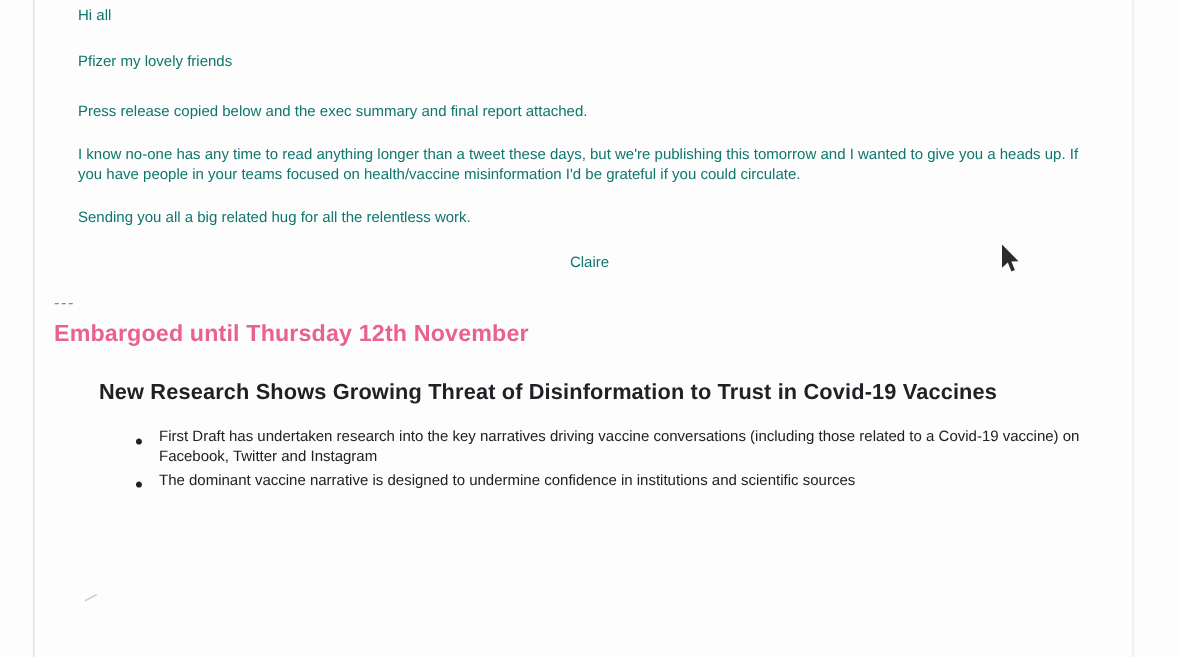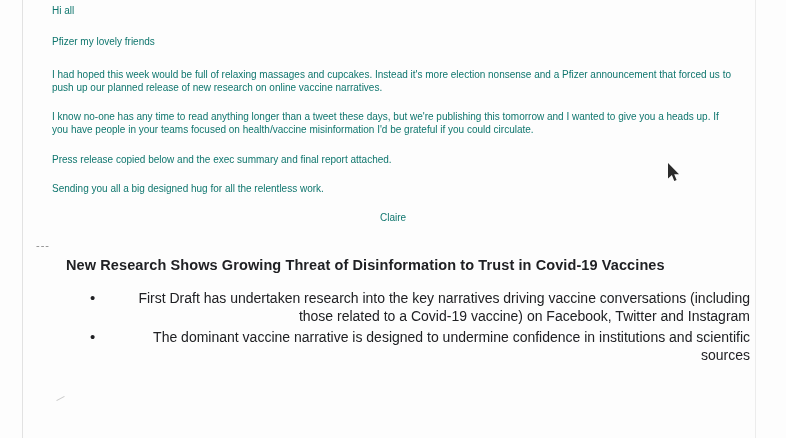--- a/index.html
+++ b/index.html
@@ -76,26 +76,25 @@
     margin: 0 0 16px 30px;
     letter-spacing: 0.1px;
   }
   ul.bullets {
     margin: 0;
     padding-left: 70px;
     list-style: none;
   }
   ul.bullets li {
     position: relative;
-    font-size: 14px;
+    font-size: 10px;
     line-height: 1.29;
     color: #202124;
     margin-bottom: 3px;
     padding-left: 0;
-    text-align: right;
   }
   ul.bullets li::before {
     content: "\2022";
     position: absolute;
     left: -16px;
     top: -1px;
     font-size: 15px;
     color: #202124;
   }
   .cursor {
@@ -124,32 +123,32 @@
   <div class="left-rule"></div>
   <div class="right-rule"></div>
   <div class="tickmark"></div>
 
   <div class="content">
 
     <p class="greet-1">Hi all</p>
 
     <p class="greet-2">Pfizer my lovely friends</p>
 
-    <p class="para">I had hoped this week would be full of relaxing massages and cupcakes. Instead it's more election nonsense and a Pfizer announcement that forced us to push up our planned release of new research on online vaccine narratives.</p>
+
+    <p class="para">Press release copied below and the exec summary and final report attached.</p>
 
     <p class="para">I know no-one has any time to read anything longer than a tweet these days, but we're publishing this tomorrow and I wanted to give you a heads up. If you have people in your teams focused on health/vaccine misinformation I'd be grateful if you could circulate.</p>
 
-    <p class="para">Press release copied below and the exec summary and final report attached.</p>
-
-    <p class="para">Sending you all a big designed hug for all the relentless work.</p>
+    <p class="para">Sending you all a big related hug for all the relentless work.</p>
 
     <p class="sign">Claire</p>
 
     <div class="dashes">---</div>
 
+    <div class="embargo">Embargoed until Thursday 12th November</div>
 
     <div class="headline">New Research Shows Growing Threat of Disinformation to Trust in Covid-19 Vaccines</div>
 
     <ul class="bullets">
       <li>First Draft has undertaken research into the key narratives driving vaccine conversations (including those related to a Covid-19 vaccine) on Facebook, Twitter and Instagram</li>
       <li>The dominant vaccine narrative is designed to undermine confidence in institutions and scientific sources</li>
 
     </ul>
 
   </div>

